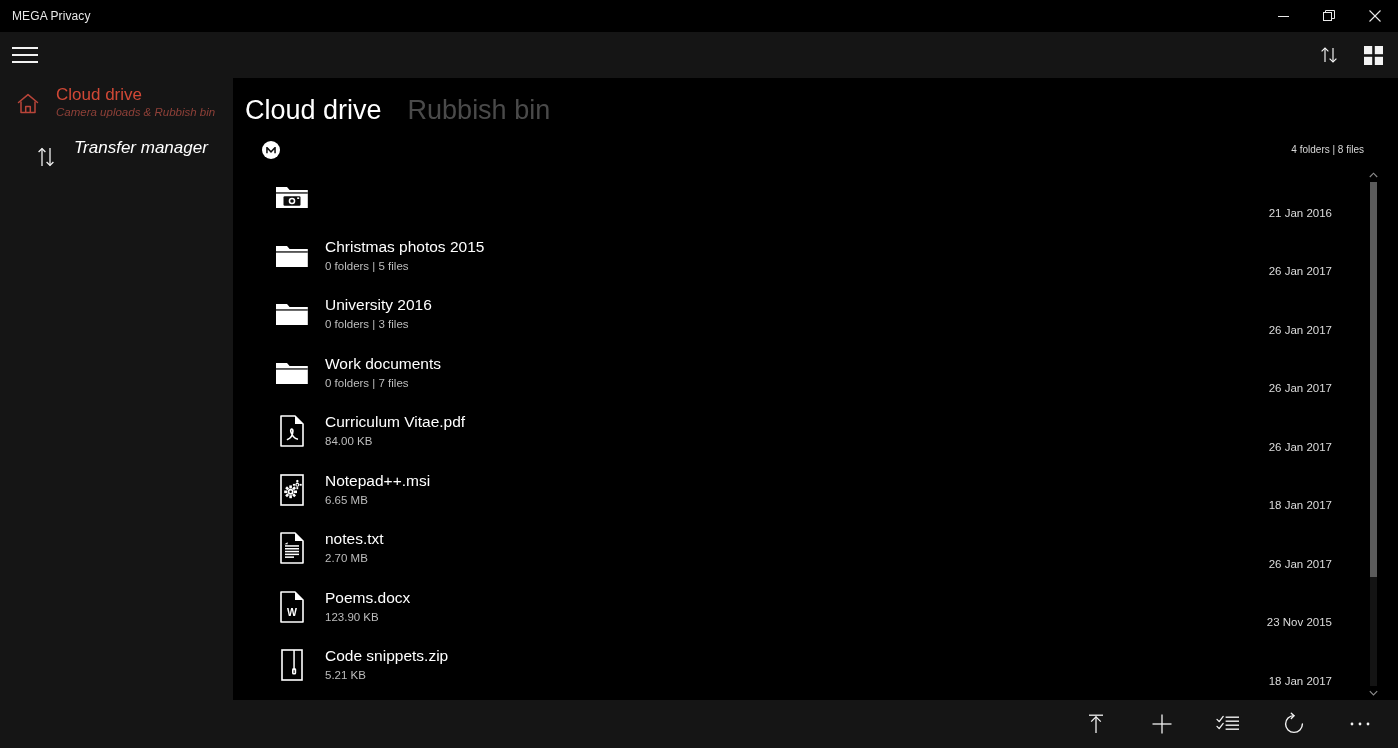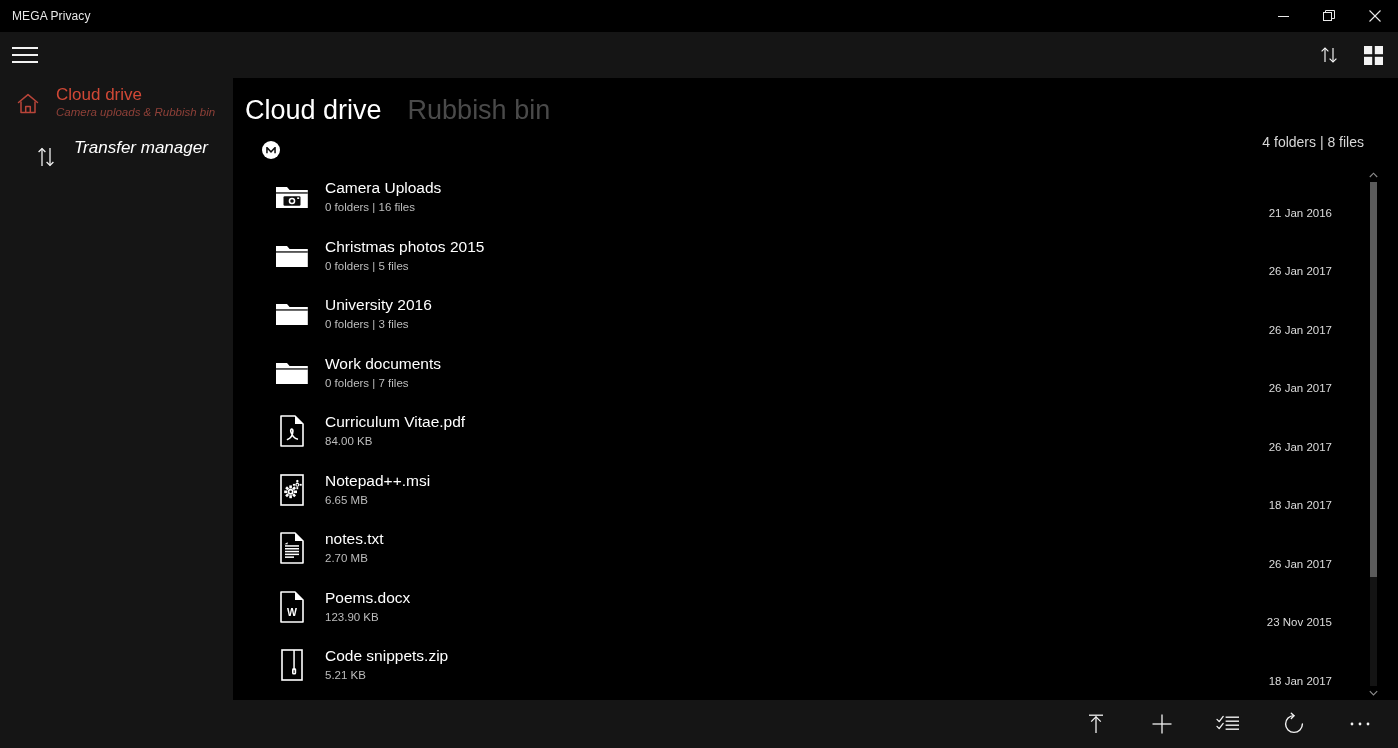--- a/index.html
+++ b/index.html
@@ -77,22 +77,22 @@
   
   .main {
     position: absolute; left: 233px; top: 78px; width: 1165px; height: 622px;
     background: #000;
   }
   .tabs { display: flex; align-items: baseline; padding: 14px 0 0 12px; gap: 26px; }
   .tab { font-size: 27px; line-height: 36px; font-weight: 400; color: #4a4a4a; }
   .tab.active { color: #fff; }
 
   .listmeta {
-    position: absolute; right: 34px; top: 56px;
-    font-size: 14px; color: #d8d8d8;
+    position: absolute; right: 34px; top: 66px;
+    font-size: 10px; color: #d8d8d8;
   }
   .megalogo { position: absolute; left: 29px; top: 63px; width: 18px; height: 18px; }
 
   .filelist {
     position: absolute; left: 0; top: 90px; width: 1131px; height: 532px;
     overflow: hidden;
   }
   .row {
     position: relative; height: 58.5px; display: flex; align-items: center;
     padding-left: 40px;
@@ -251,24 +251,20 @@
       <div class="row">
         <div class="row-icon">
           <svg width="34" height="30" viewBox="0 0 34 30">
             <path d="M1 5 h11 l2.6 3 h18.2 v18 h-31.8 z" fill="#ffffff"></path>
             <rect x="1" y="10.3" width="31.8" height="1.3" fill="#0d0d0d"></rect>
             <rect x="8.5" y="14.2" width="17" height="9.6" rx="1.2" fill="#0d0d0d"></rect>
             <circle cx="17" cy="19" r="3.3" fill="#ffffff"></circle>
             <circle cx="17" cy="19" r="1.8" fill="#0d0d0d"></circle>
             <rect x="22.2" y="15.4" width="2" height="1.6" fill="#ffffff"></rect>
           </svg>
-        </div>
-        <div class="row-text">
-          <div class="row-name">Camera Uploads</div>
-          <div class="row-sub">0 folders | 16 files</div>
         </div>
         <div class="row-date">21 Jan 2016</div>
       </div>
 
       <div class="row">
         <div class="row-icon">
           <svg width="34" height="30" viewBox="0 0 34 30">
             <path d="M1 5 h11 l2.6 3 h18.2 v18 h-31.8 z" fill="#ffffff"></path>
             <rect x="1" y="10.3" width="31.8" height="1.3" fill="#0d0d0d"></rect>
           </svg>

